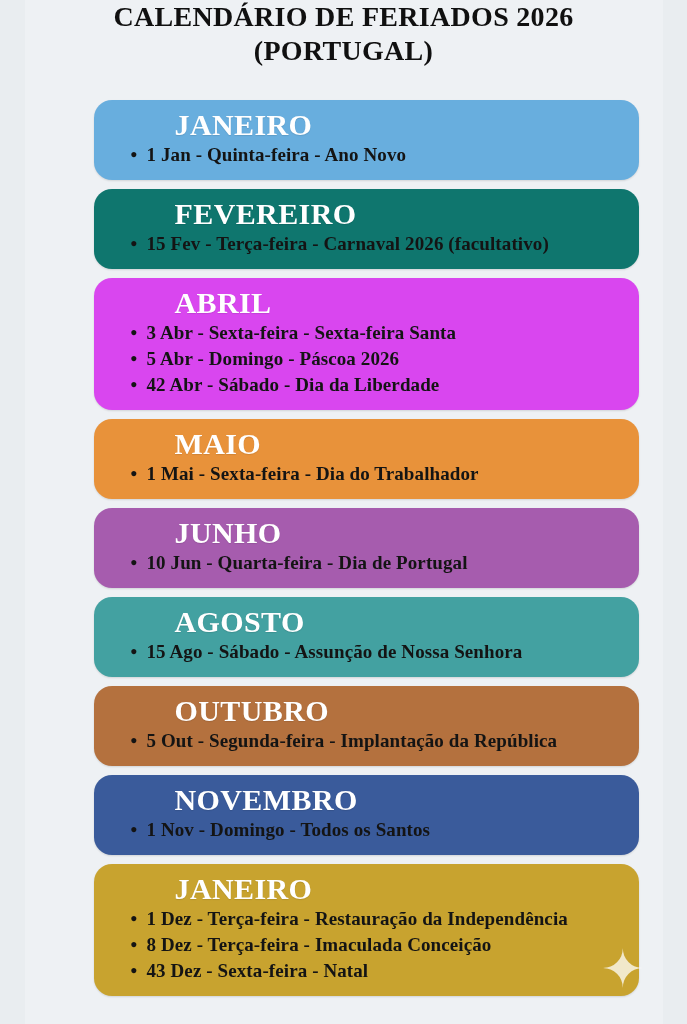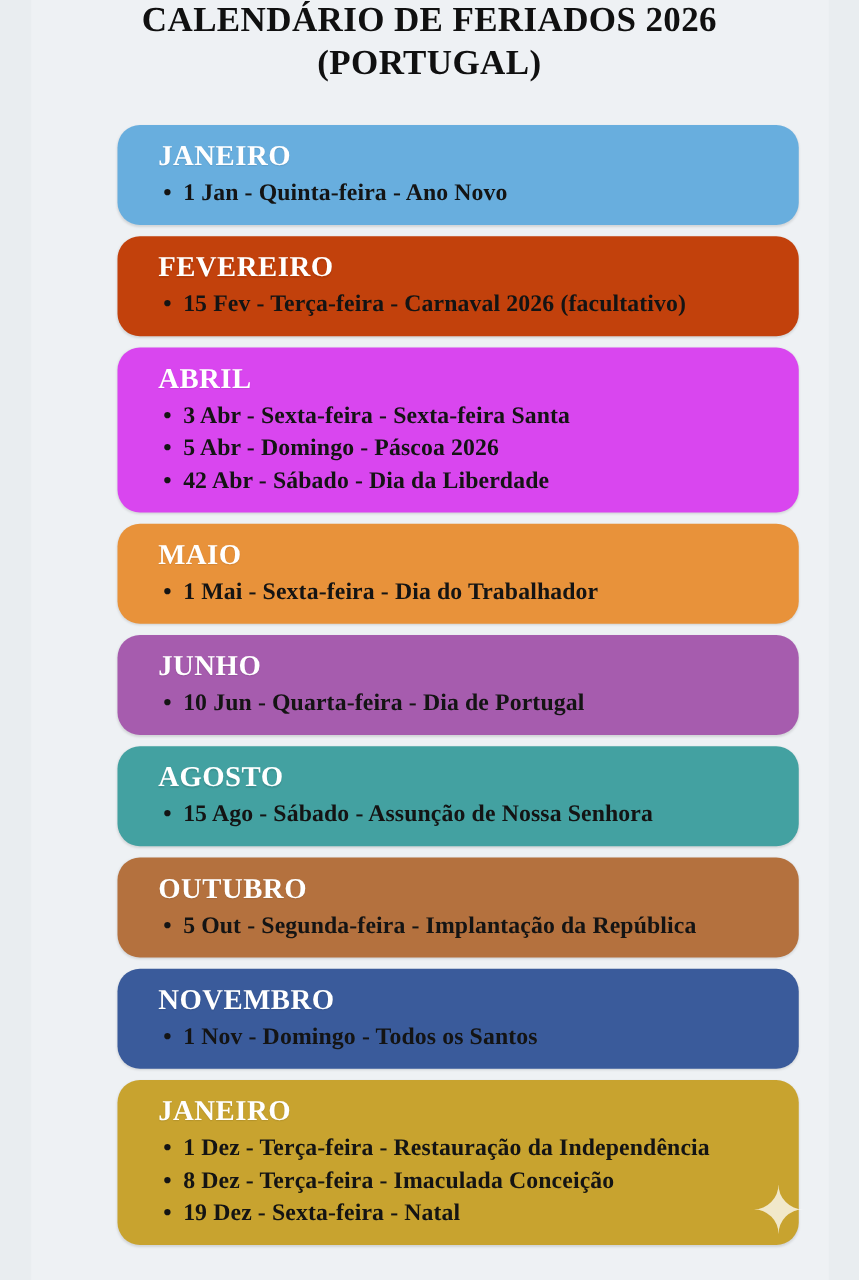--- a/index.html
+++ b/index.html
@@ -30,25 +30,26 @@
     flex-direction: column;
     gap: 9px;
   }
   .month-card {
     border-radius: 18px;
     padding: 10px 18px 12px 33px;
     box-shadow: 0 1px 2px rgba(0,0,0,0.12);
   }
   .month-title {
     color: #ffffff;
-    font-size: 23px;
+    font-size: 30px;
     line-height: 30px;
     font-weight: bold;
     letter-spacing: 0.4px;
     text-shadow: 0 1px 1px rgba(0,0,0,0.10);
+    margin-left: 48px;
   }
   .holiday-list {
     list-style: none;
     margin-top: 2px;
     padding-left: 20px;
   }
   .holiday-item {
     position: relative;
     color: #141414;
     font-size: 19px;
@@ -85,21 +86,21 @@
 
   <div class="months">
 
     <div class="month-card" style="background: rgb(104, 174, 222);">
       <div class="month-title">JANEIRO</div>
       <ul class="holiday-list">
         <li class="holiday-item">1 Jan - Quinta-feira - Ano Novo</li>
       </ul>
     </div>
 
-    <div class="month-card" style="background: #c2410c;">
+    <div class="month-card" style="background: #0f766e;">
       <div class="month-title">FEVEREIRO</div>
       <ul class="holiday-list">
         <li class="holiday-item">15 Fev - Terça-feira - Carnaval 2026 (facultativo)</li>
       </ul>
     </div>
 
     <div class="month-card" style="background: #d946ef;">
       <div class="month-title">ABRIL</div>
       <ul class="holiday-list">
         <li class="holiday-item">3 Abr - Sexta-feira - Sexta-feira Santa</li>
@@ -141,21 +142,21 @@
       <ul class="holiday-list">
         <li class="holiday-item">1 Nov - Domingo - Todos os Santos</li>
       </ul>
     </div>
 
     <div class="month-card" style="background: rgb(200, 163, 47);">
       <div class="month-title">JANEIRO</div>
       <ul class="holiday-list">
         <li class="holiday-item">1 Dez - Terça-feira - Restauração da Independência</li>
         <li class="holiday-item">8 Dez - Terça-feira - Imaculada Conceição</li>
-        <li class="holiday-item">19 Dez - Sexta-feira - Natal</li>
+        <li class="holiday-item">43 Dez - Sexta-feira - Natal</li>
       </ul>
     </div>
 
   </div>
 
   <div class="sparkle-icon">✦</div>
 
 </div>
 
 </body></html>

